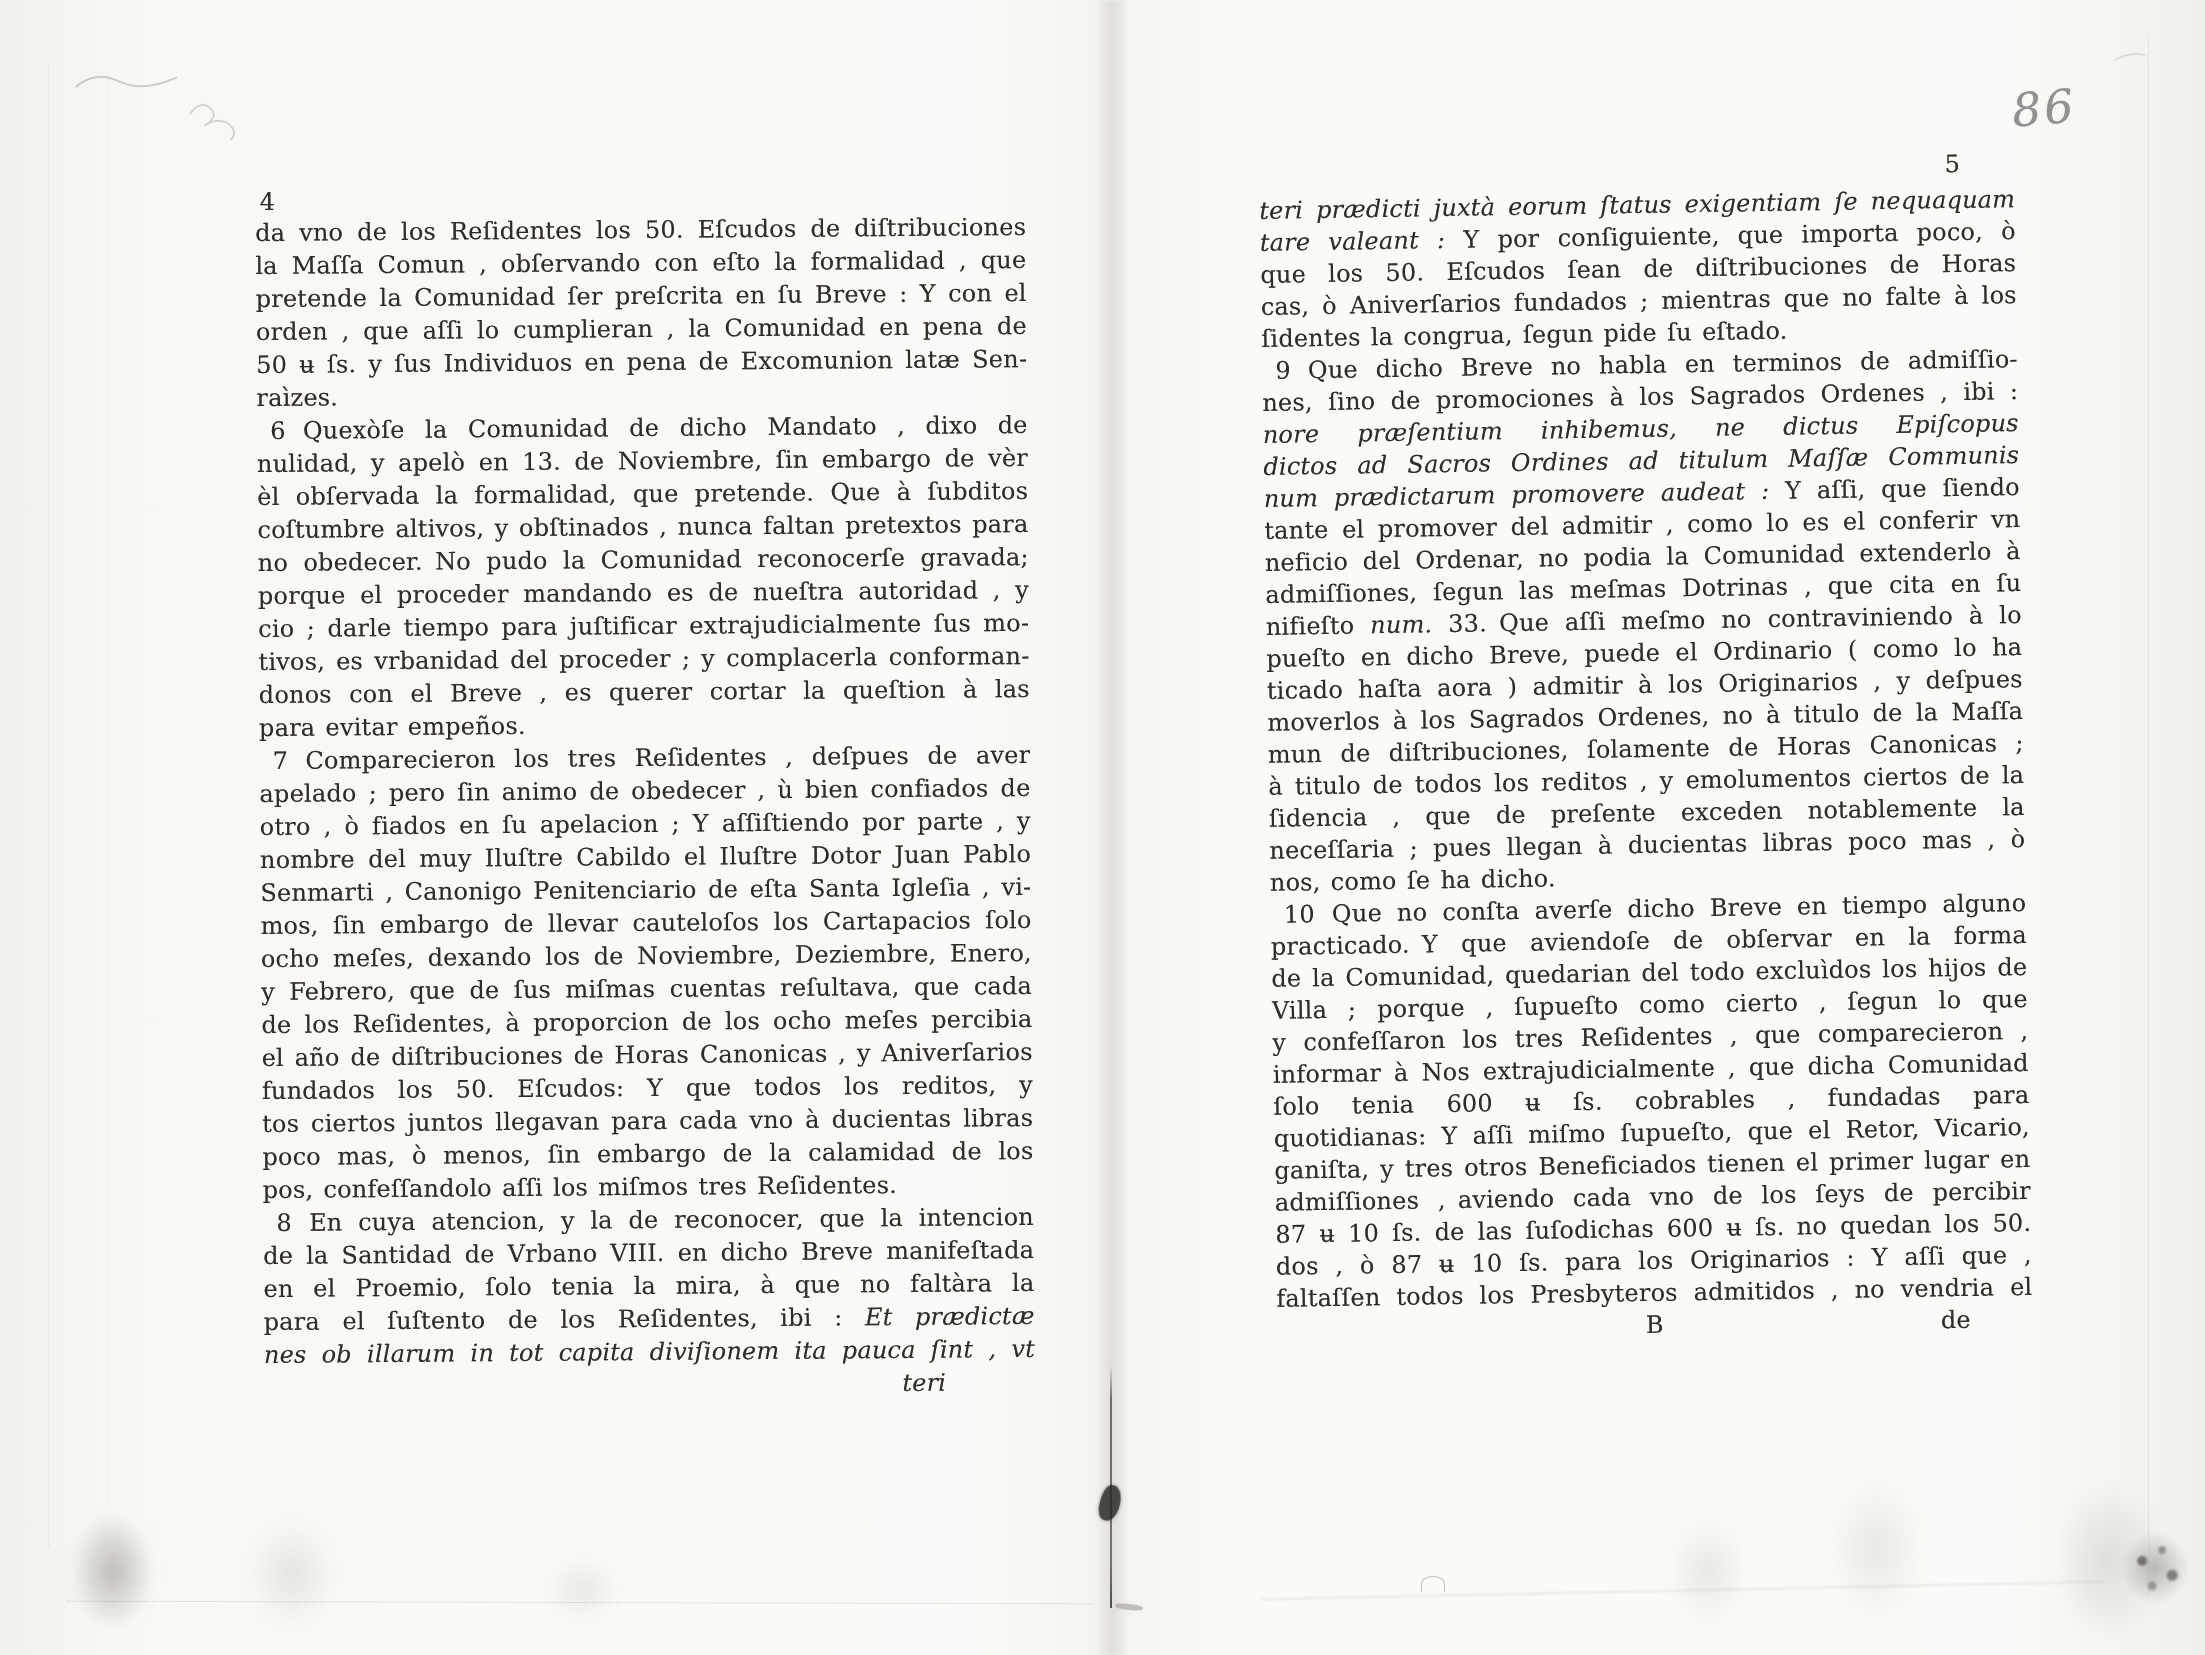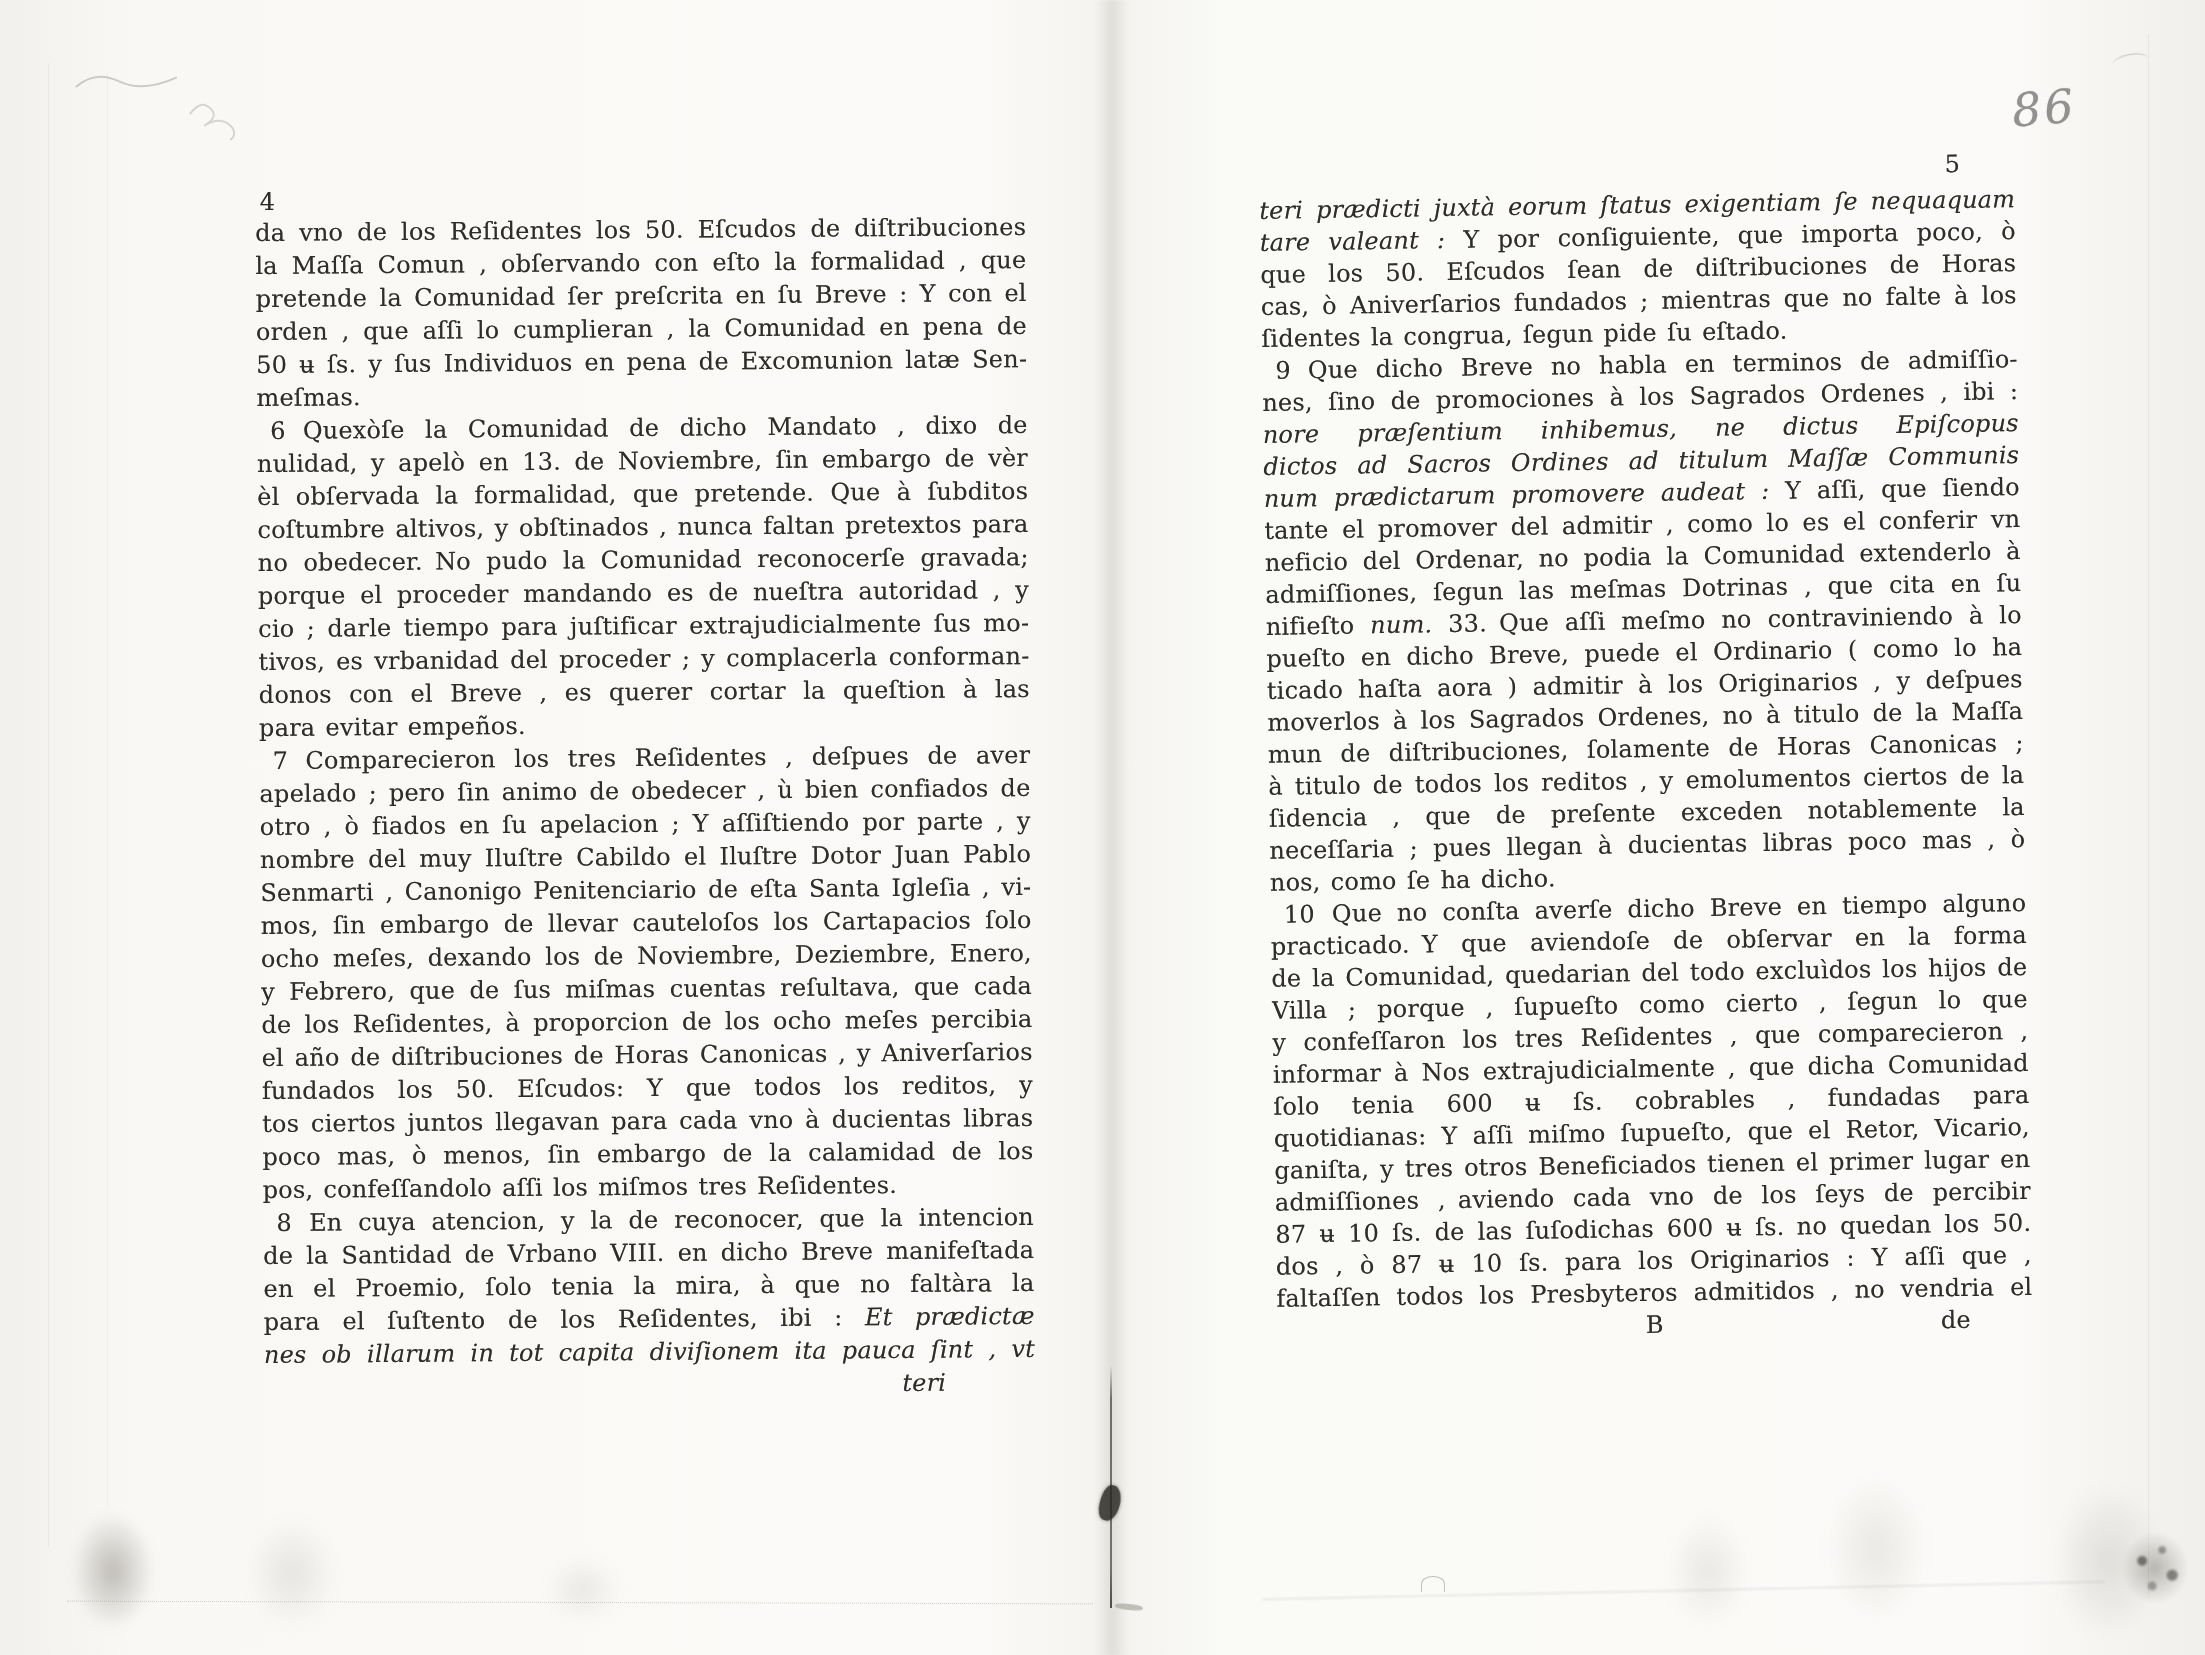--- a/index.html
+++ b/index.html
@@ -109,21 +109,21 @@
   <div id="pencil">86</div>
 
   <div class="pageblock" id="left-block">
     <span class="folio" id="folio-left">4</span>
     <div class="ptext" id="left-lines">
         <div class="tline"><span>da vno de los Reſidentes los 50. Eſcudos de diſtribuciones de</span></div>
         <div class="tline"><span>la Maſſa Comun , obſervando con eſto la formalidad , que</span></div>
         <div class="tline"><span>pretende la Comunidad ſer preſcrita en ſu Breve : Y con el</span></div>
         <div class="tline"><span>orden , que aſſi lo cumplieran , la Comunidad en pena de</span></div>
         <div class="tline"><span>50 ʉ ſs. y ſus Individuos en pena de Excomunion latæ Sen-</span></div>
-        <div class="tline nojust"><span>meſmas.</span></div>
+        <div class="tline nojust"><span>raìzes.</span></div>
         <div class="tline ind"><span>6  Quexòſe la Comunidad de dicho Mandato , dixo de</span></div>
         <div class="tline"><span>nulidad, y apelò en 13. de Noviembre, ſin embargo de vèr en</span></div>
         <div class="tline"><span>èl obſervada la formalidad, que pretende. Que à ſubditos por</span></div>
         <div class="tline"><span>coſtumbre altivos, y obſtinados , nunca faltan pretextos para</span></div>
         <div class="tline"><span>no obedecer. No pudo la Comunidad reconocerſe gravada;</span></div>
         <div class="tline"><span>porque el proceder mandando es de nueſtra autoridad , y ofi-</span></div>
         <div class="tline"><span>cio ; darle tiempo para juſtificar extrajudicialmente ſus mo-</span></div>
         <div class="tline"><span>tivos, es vrbanidad del proceder ; y complacerla conforman-</span></div>
         <div class="tline"><span>donos con el Breve , es querer cortar la queſtion à las raìzes</span></div>
         <div class="tline nojust"><span>para evitar empeños.</span></div>

